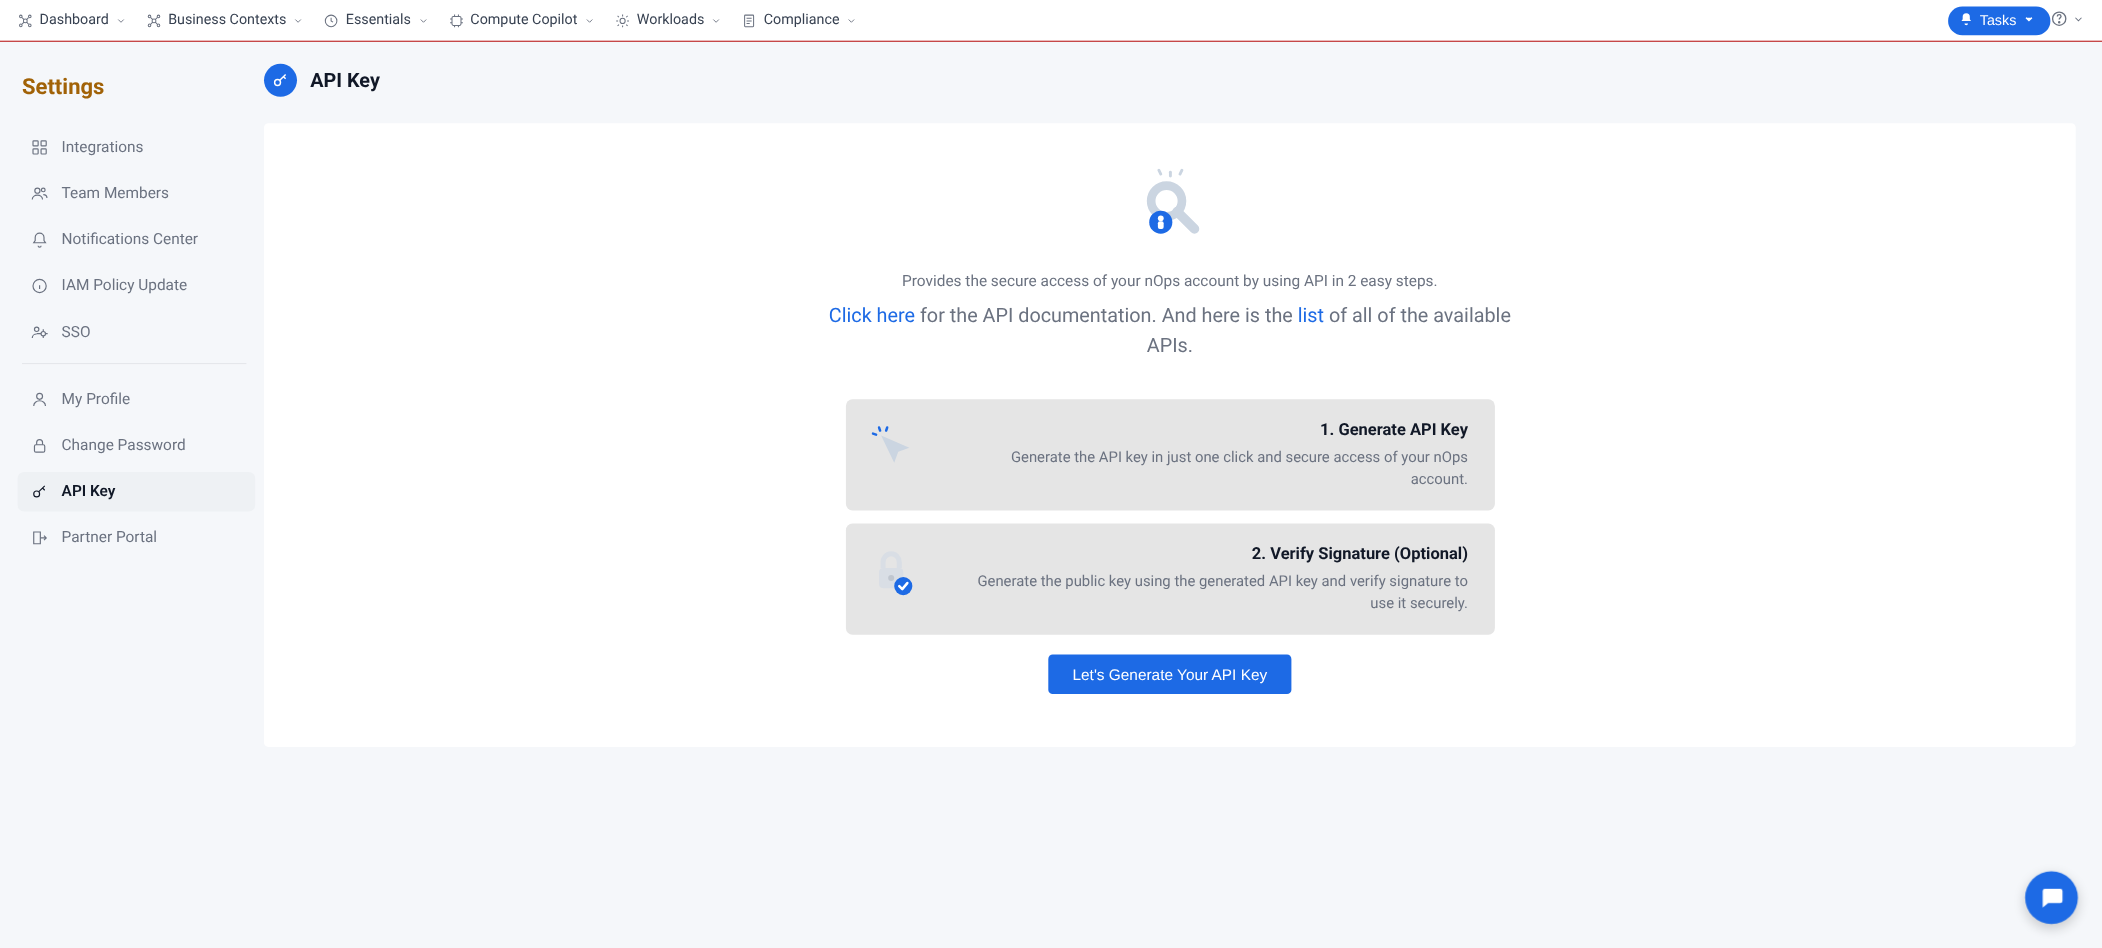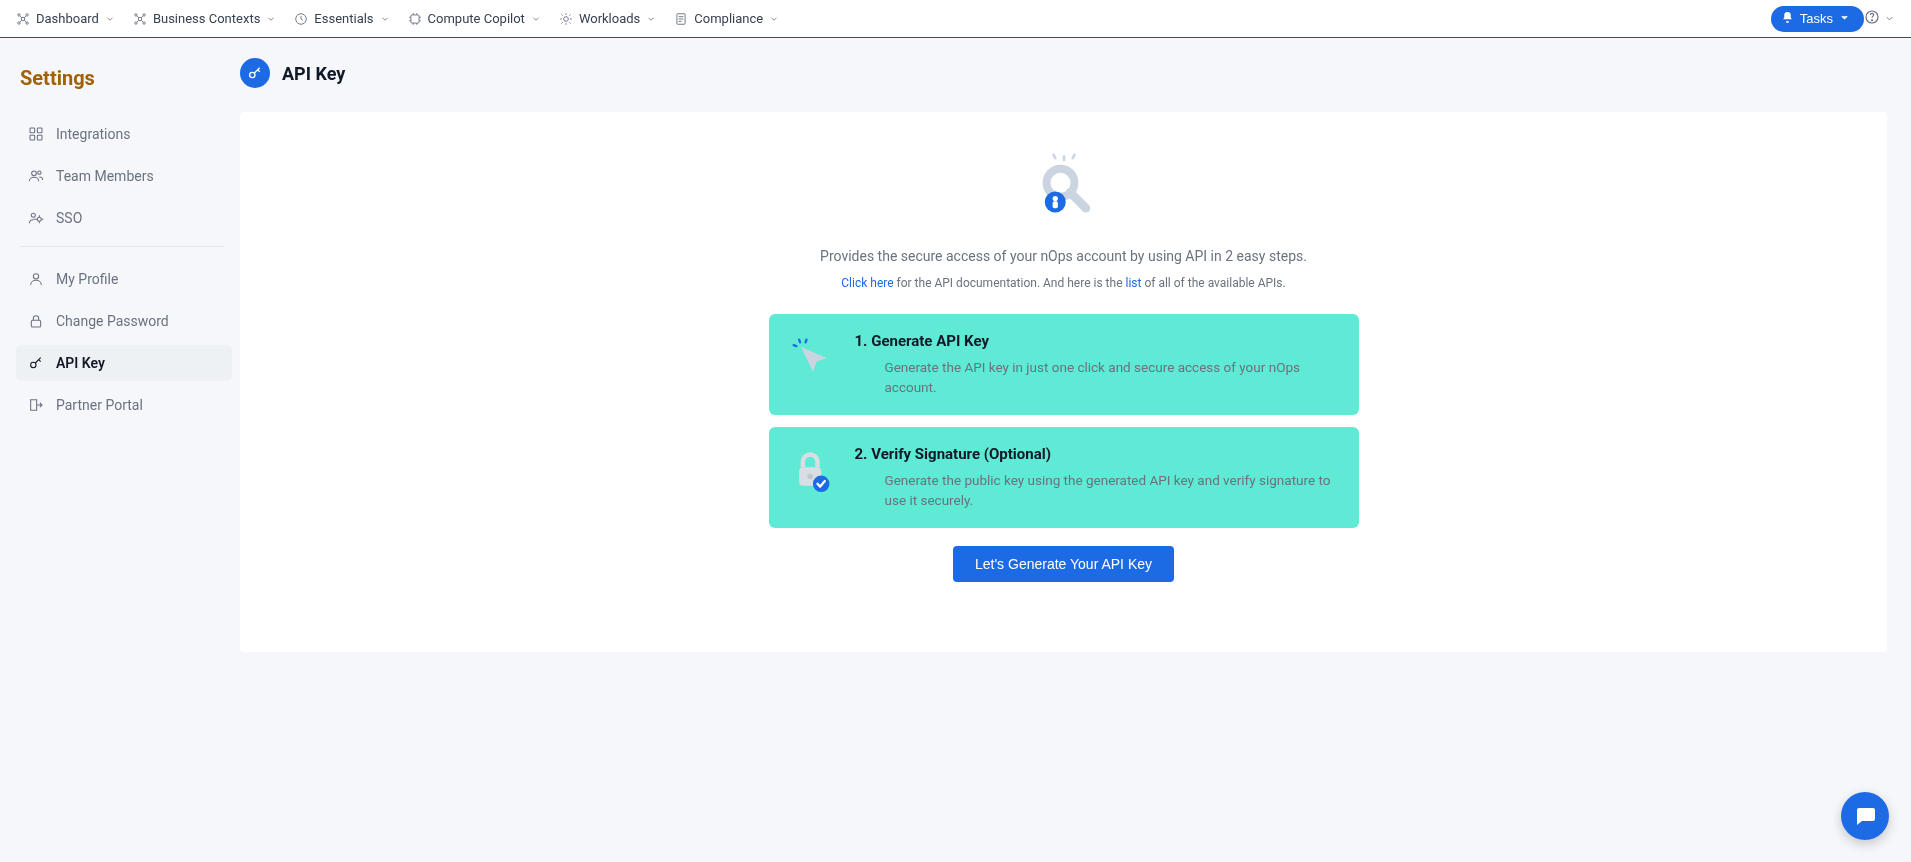--- a/index.html
+++ b/index.html
@@ -75,29 +75,29 @@
     background:#fff;
     border-radius:4px;
     padding: 36px 24px 48px;
     min-height: 540px;
   }
   .empty-wrap { max-width: 640px; margin: 0 auto; text-align:center; }
   .hero-ico { margin: 0 auto 20px; width:80px; height:80px; display:flex; align-items:center; justify-content:center; position:relative;}
   .hero-ico svg { width:70px; height:70px; }
   .empty-title { font-size:18px; font-weight:700; color:#111827; margin-bottom:10px;}
   .empty-sub { color:#6b7280; font-size:14px; margin-bottom:10px;}
-  .doc-line { color:#6b7280; font-size:12px; margin-bottom:22px; line-height:1.5;}
+  .doc-line { color:#6b7280; font-size:18px; margin-bottom:35px; line-height:1.5;}
   .doc-line a { color:#1d6ae5; text-decoration:none; }
   .step-card {
-    background:#5eead4;
+    background:#e5e5e5;
     border-radius:6px;
     padding: 18px 24px 18px 18px;
     display:flex;
     gap:18px;
-    text-align:left;
+    text-align:right;
     margin: 0 auto 12px;
     max-width: 590px;
   }
   .step-ico { width:50px; flex-shrink:0; display:flex; align-items:flex-start; justify-content:center; padding-top:4px;}
   .step-ico svg { width:44px; height:44px; }
   .step-body h3 { font-size:15px; font-weight:700; color:#111827; margin-bottom:8px;}
   .step-body p { font-size:13.5px; color:#6b7280; line-height:1.45; padding-left:30px;}
   .cta-row { text-align:center; margin-top: 18px;}
   .cta-btn {
     background:#1d6ae5; color:#fff; border:none;
@@ -248,20 +248,34 @@
         <span>Integrations</span>
       </li>
       <li class="side-item">
         <svg viewBox="0 0 24 24" fill="none" stroke="currentColor" stroke-width="1.6">
             <circle cx="9" cy="8" r="3.5"></circle>
             <path d="M2 20c0-3.3 3.1-6 7-6s7 2.7 7 6"></path>
             <circle cx="17" cy="7" r="2.5"></circle>
             <path d="M22 18c0-2.5-2.2-4.5-5-4.5"></path>
           </svg>
         <span>Team Members</span>
+      </li>
+      <li class="side-item">
+        <svg viewBox="0 0 24 24" fill="none" stroke="currentColor" stroke-width="1.6">
+            <path d="M12 3a6 6 0 00-6 6v4l-2 3h16l-2-3V9a6 6 0 00-6-6z"></path>
+            <path d="M10 20a2 2 0 004 0"></path>
+          </svg>
+        <span>Notifications Center</span>
+      </li>
+      <li class="side-item">
+        <svg viewBox="0 0 24 24" fill="none" stroke="currentColor" stroke-width="1.6">
+            <circle cx="12" cy="12" r="9"></circle>
+            <path d="M12 8v.01M12 11v5"></path>
+          </svg>
+        <span>IAM Policy Update</span>
       </li>
       <li class="side-item">
         <svg viewBox="0 0 24 24" fill="none" stroke="currentColor" stroke-width="1.6">
             <circle cx="8" cy="8" r="3"></circle>
             <path d="M2 20c0-3 2.7-5.5 6-5.5"></path>
             <circle cx="17" cy="14" r="3"></circle>
             <path d="M17 11V8m0 9v3m3-6h3m-9 0H8"></path>
           </svg>
         <span>SSO</span>
       </li>

